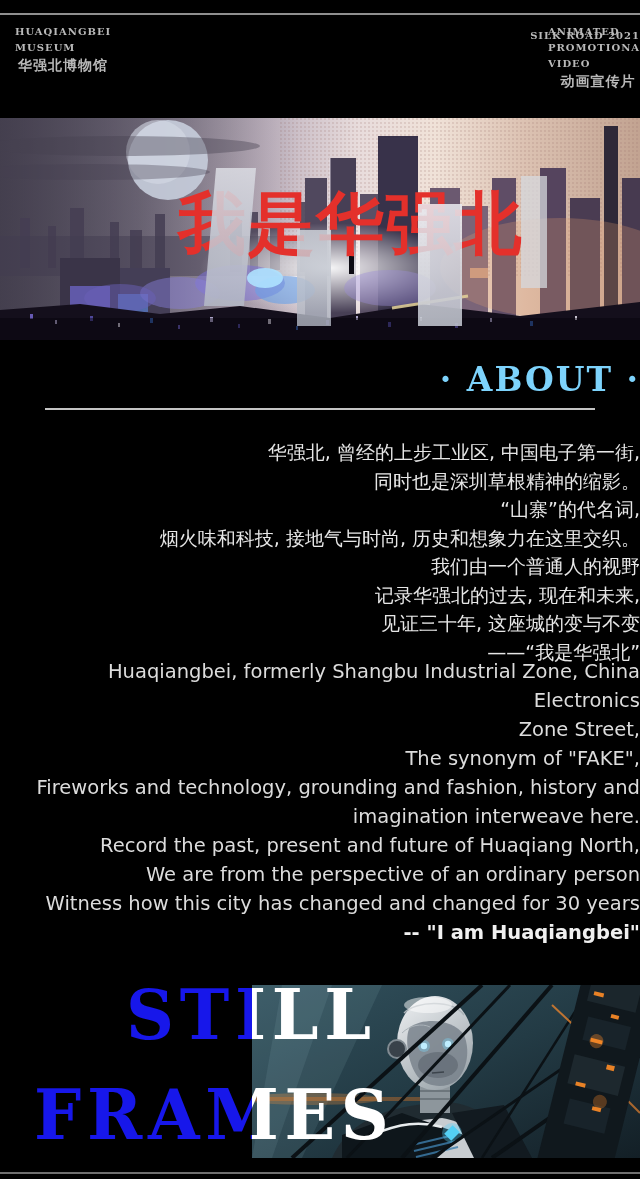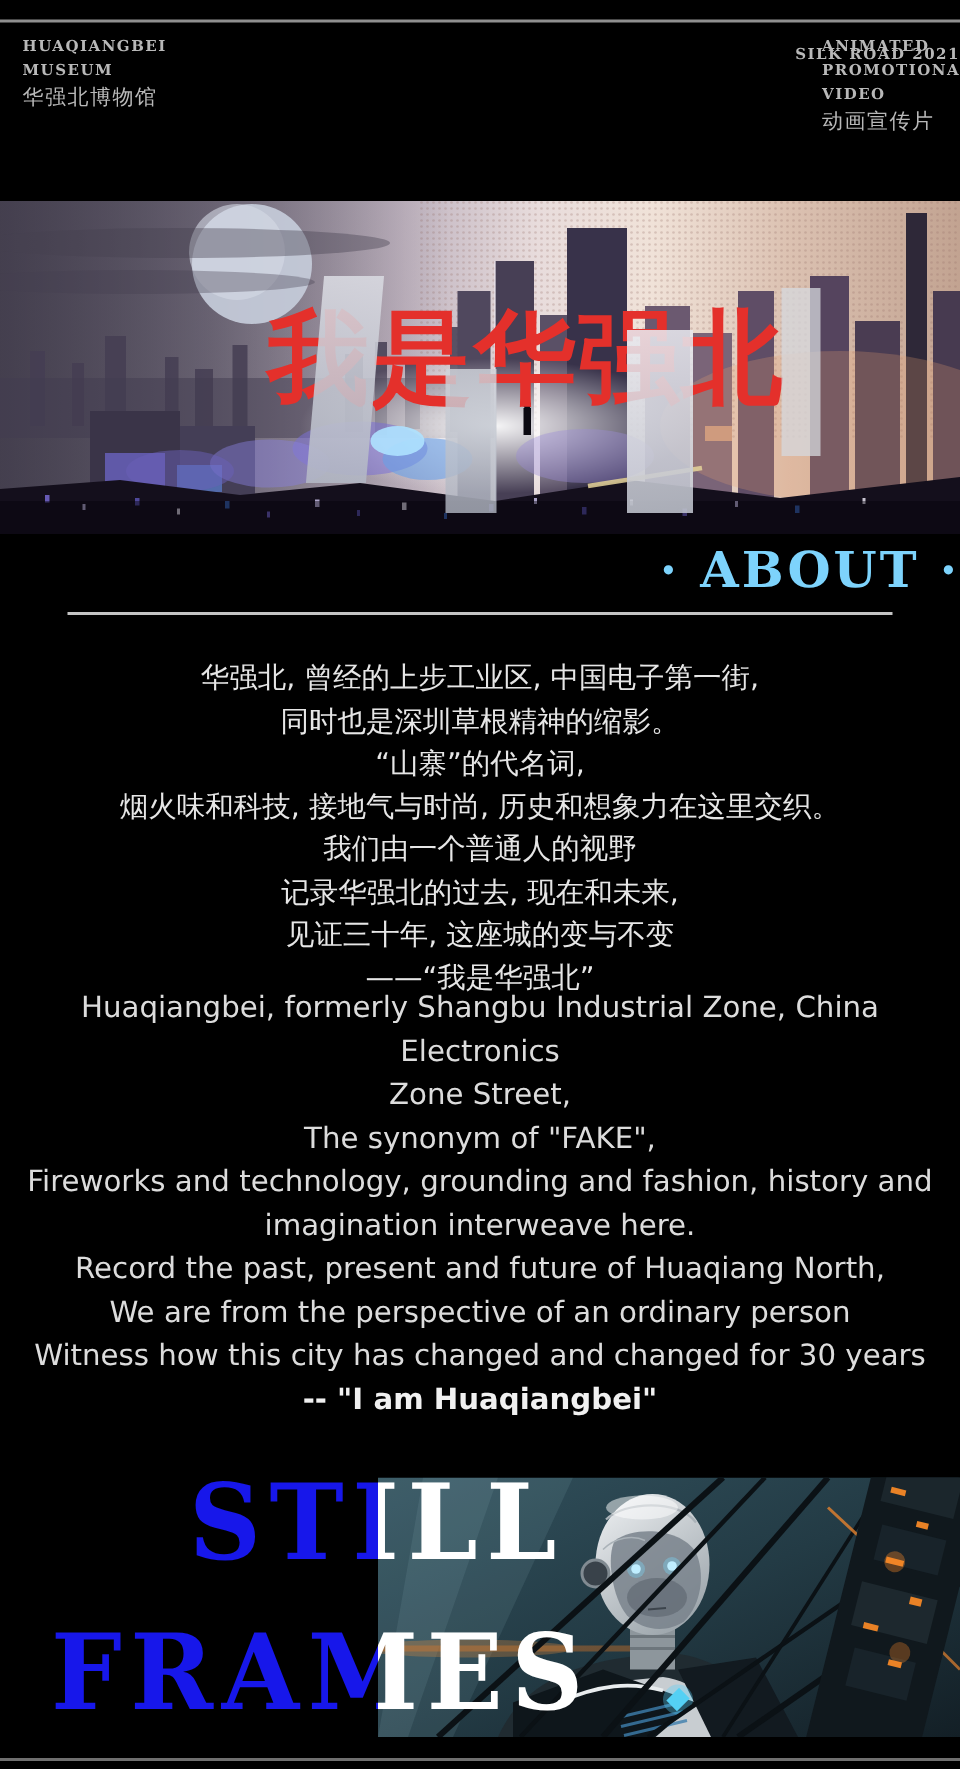--- a/index.html
+++ b/index.html
@@ -5,41 +5,41 @@
   html,body{margin:0;padding:0;background:#000;}
   .page{position:relative;width:640px;height:1179px;background:#000;overflow:hidden;
         font-family:"DejaVu Sans","Liberation Sans",sans-serif;}
   .hline{position:absolute;background:#8f8f8f;height:2px;left:0;right:0;}
   .stencil{font-family:"DejaVu Serif","Liberation Serif",serif;font-weight:bold;}
 
   
   .hdr-block{position:absolute;top:24px;color:#b8b8b8;}
   .hdr-line{font-family:"DejaVu Serif","Liberation Serif",serif;font-weight:bold;
             font-size:10px;letter-spacing:1px;line-height:16px;}
-  .hdr-cn{font-size:14px;font-weight:normal;letter-spacing:1px;line-height:18px;}
+  .hdr-cn{font-size:14px;font-weight:bold;letter-spacing:1px;line-height:18px;text-align:center;}
   .hdr-left{left:15px;}
   .hdr-center{left:0;right:0;text-align:right;}
   .hdr-right{left:548px;}
 
   
-  .hero{position:absolute;left:0;top:118px;width:640px;height:222px;margin-top:16px;}
+  .hero{position:absolute;left:0;top:118px;width:640px;height:222px;}
   .hero svg{position:absolute;inset:0;}
   .hero-title{position:absolute;left:178px;top:72px;font-size:68px;font-weight:bold;
               color:#e4302b;letter-spacing:1px;line-height:1;white-space:nowrap;}
   .glitch{position:absolute;opacity:.88;}
   .g1{left:210px;top:50px;width:40px;height:138px;background:linear-gradient(175deg,#dadbe2,#b2b7c4);transform:skewX(-5deg);}
   .g2{left:297px;top:112px;width:34px;height:96px;background:linear-gradient(#d0d4db,#aeb3bf);opacity:.82;}
   .g3{left:418px;top:86px;width:44px;height:122px;background:linear-gradient(172deg,#e9e9ef,#bfc3cd);}
   .g4{left:521px;top:58px;width:26px;height:112px;background:#d5d8de;opacity:.75;}
 
   
   .about-title{position:absolute;left:0;right:0;top:360px;text-align:right;color:#7dd3fc;
                font-size:33px;letter-spacing:2px;}
   .rule{position:absolute;left:45px;top:408px;width:550px;height:2px;background:#c4c4c4;}
-  .para{position:absolute;left:0;right:0;text-align:center;}
+  .para{position:absolute;left:0;right:0;text-align:right;}
   .para-zh{top:438px;font-size:19px;line-height:28.5px;color:#e6e6e6;}
   .para-en{top:657px;font-size:19.5px;line-height:29px;color:#dcdcdc;}
   .para .strong{font-weight:bold;color:#f0f0f0;}
 
   
   .still{position:absolute;left:0;top:979px;width:640px;height:200px;}
   .sf-layer{position:absolute;inset:0;}
   .sf-word{position:absolute;font-family:"DejaVu Serif","Liberation Serif",serif;font-weight:bold;
            font-size:70px;letter-spacing:6px;line-height:1;transform:scaleX(0.95);
            transform-origin:left top;white-space:nowrap;}

